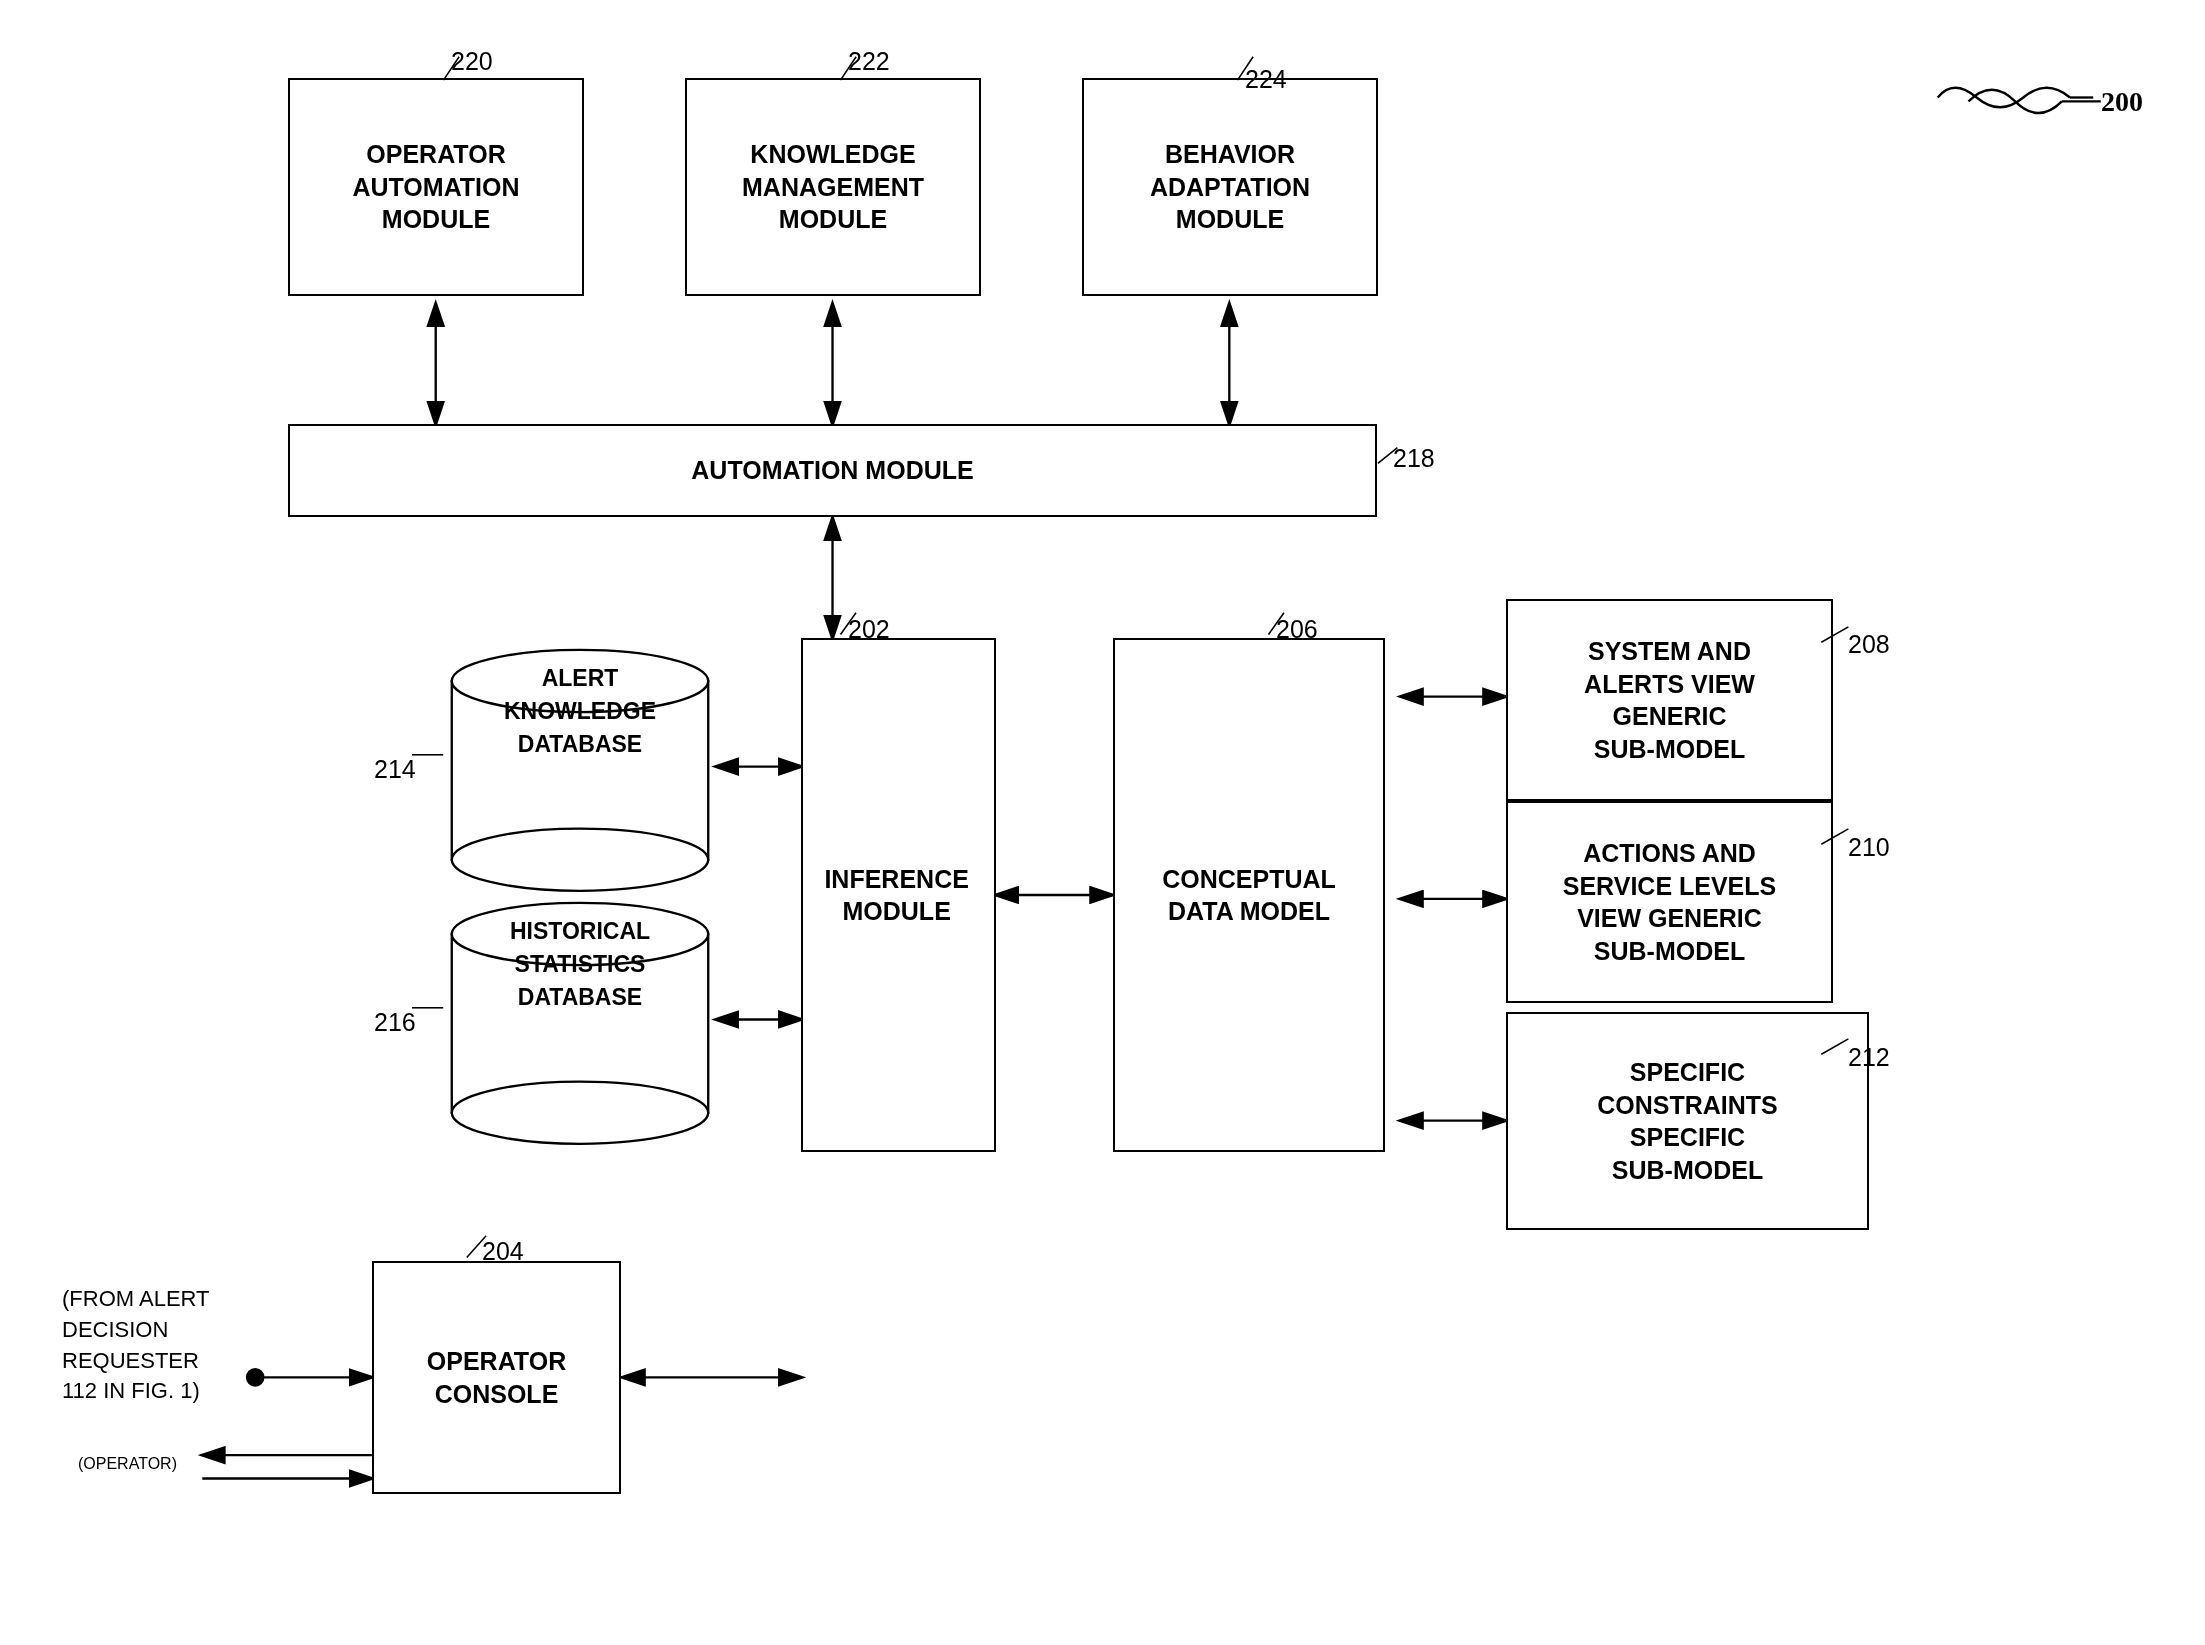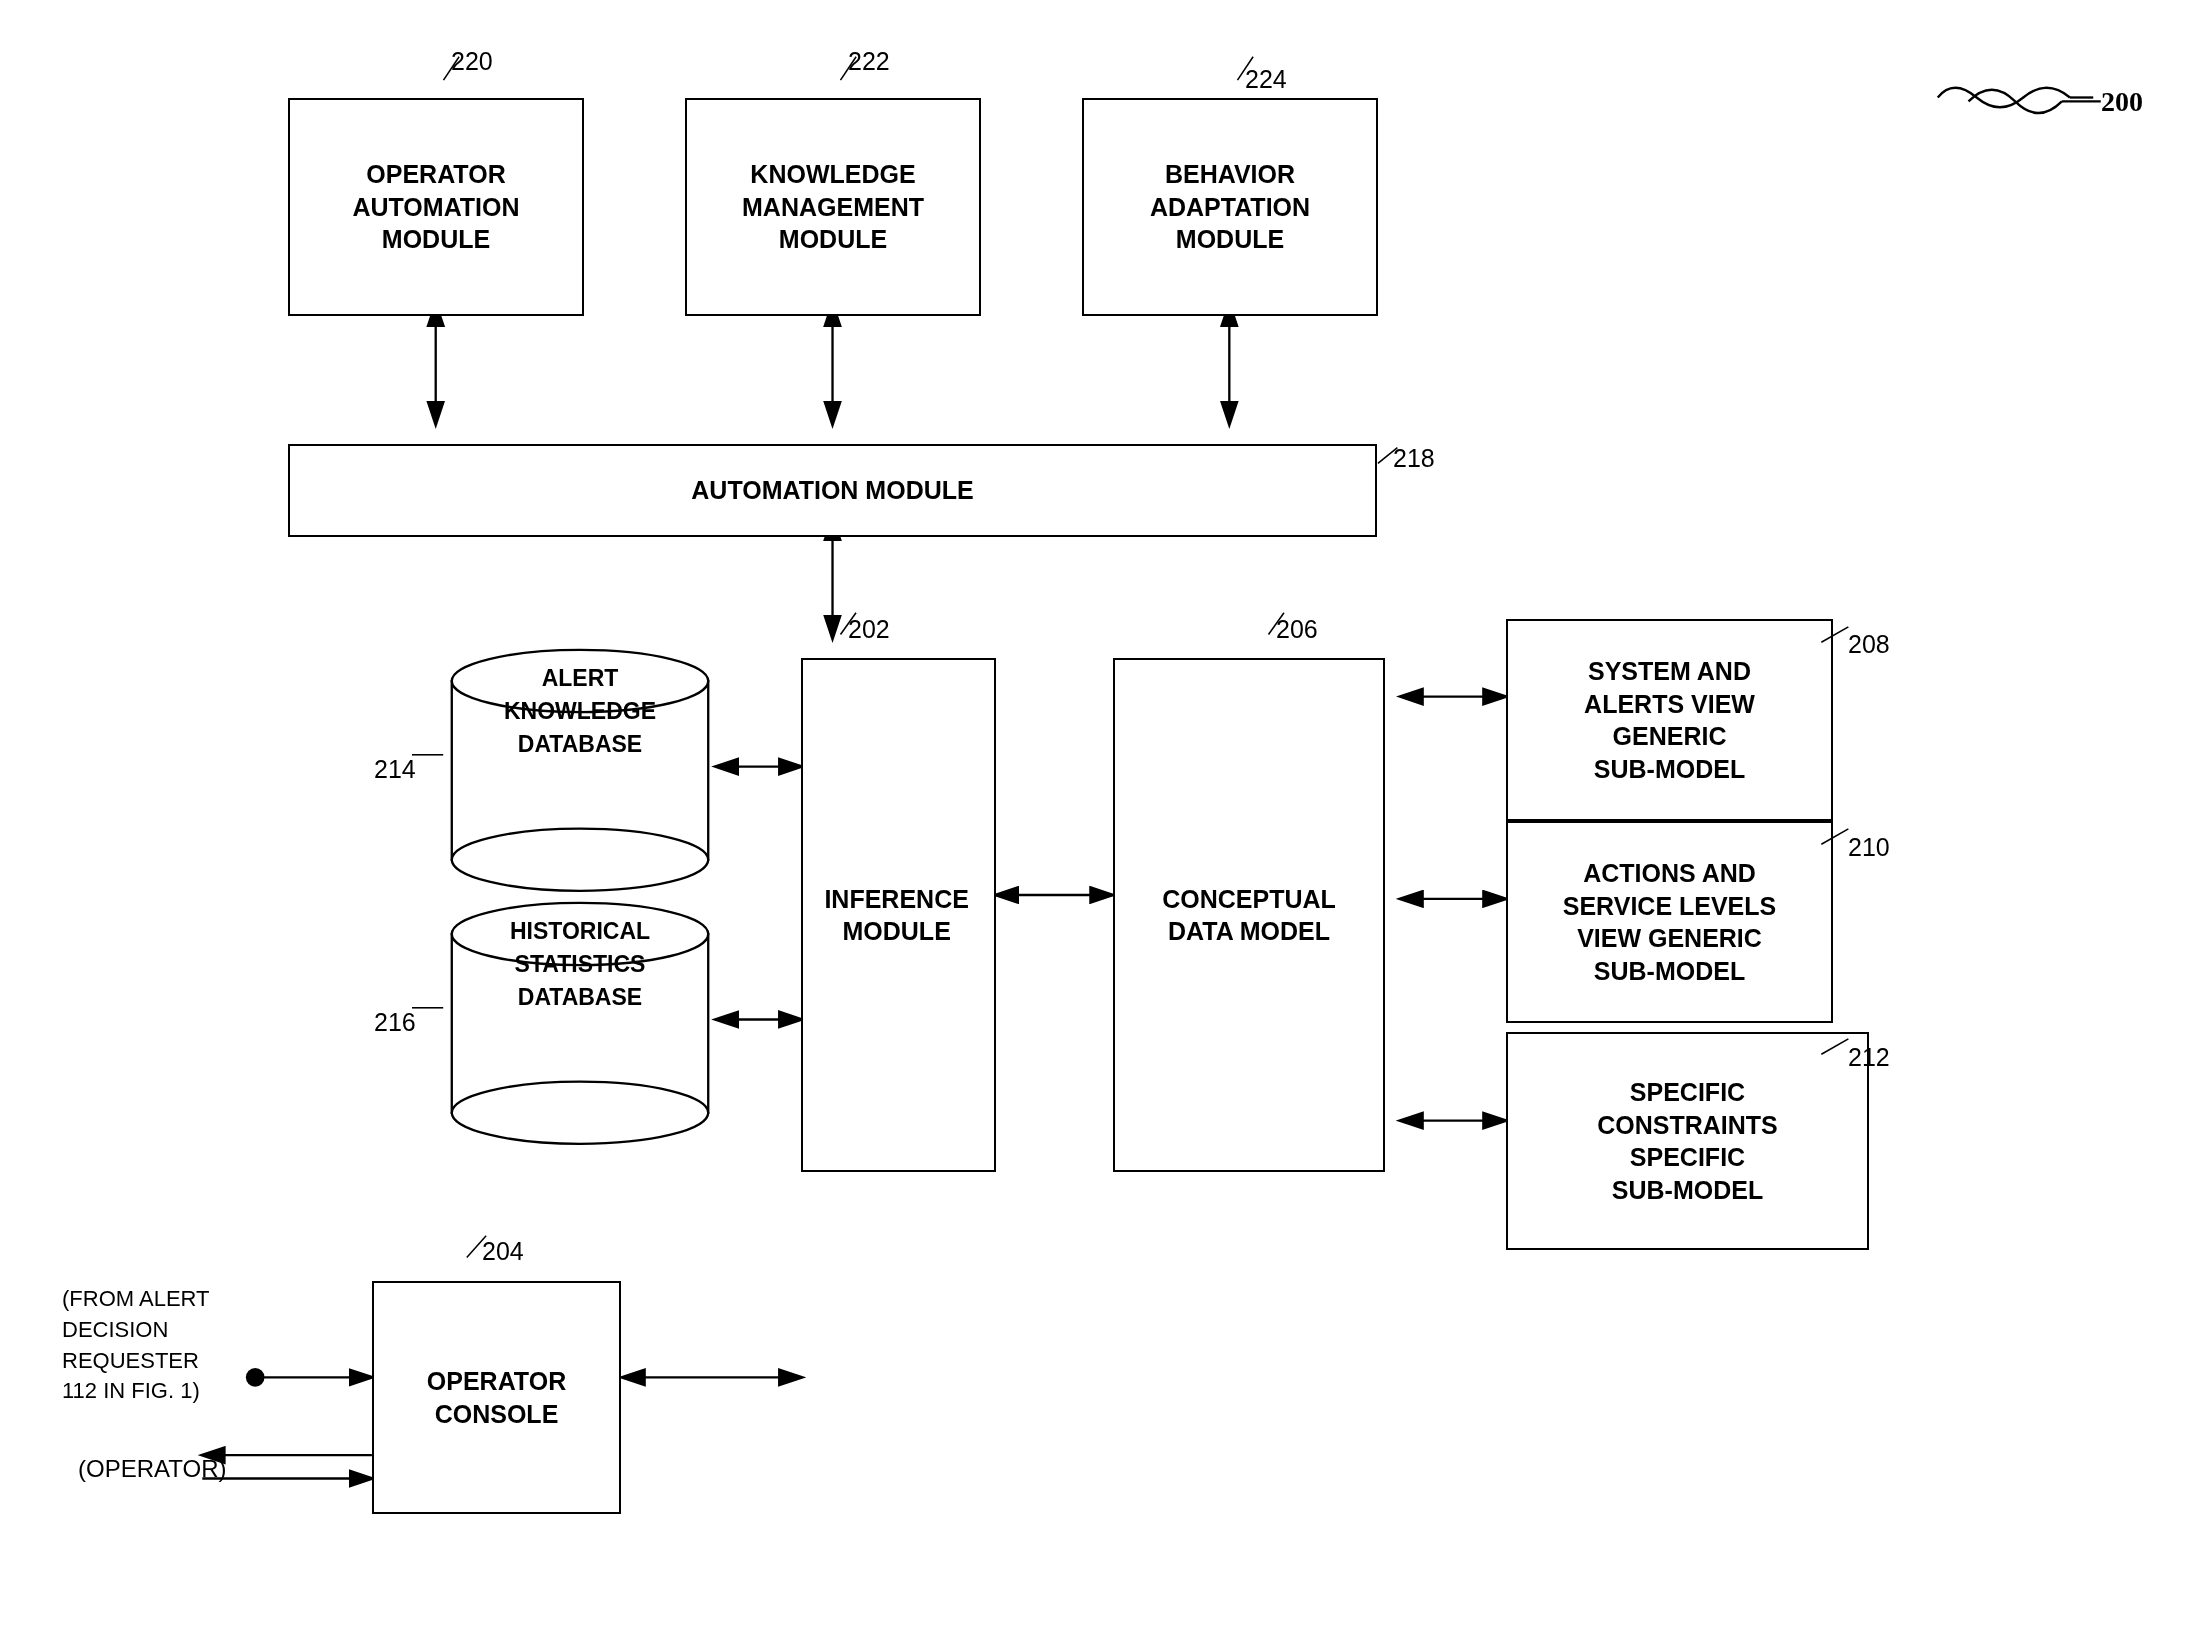--- a/index.html
+++ b/index.html
@@ -24,21 +24,20 @@
       background: #fff;
       border: 2.3px solid #000;
       display: flex;
       align-items: center;
       justify-content: center;
       text-align: center;
       font-size: 25px;
       font-weight: bold;
       line-height: 1.3;
       padding: 11.7px;
-      margin-top: 20px;
     }
 
     
     .cylinder {
       position: absolute;
       display: flex;
       justify-content: center;
       text-align: center;
       font-size: 25px;
       font-weight: bold;
@@ -264,21 +263,21 @@
   <div class="label" style="left:1848px; top:1043px;">212</div>
   <svg style="position:absolute;left:1821px;top:1035px;width:47px;height:27px;" viewBox="0 0 60 35" width="47" height="27">
     <line x1="0" y1="25" x2="35" y2="5" stroke="#000" stroke-width="2"></line>
   </svg>
 
   <div class="label" style="left:62px; top:1284px; font-size:22px; line-height:1.4; white-space:pre-line;">(FROM ALERT
 DECISION
 REQUESTER
 112 IN FIG. 1)</div>
 
-  <div class="label" style="left:78px; top:1455px; font-size:24px;">(OPERATOR)</div>
+  <div class="label" style="left:78px; top:1455px; font-size:16px;">(OPERATOR)</div>
 
   <div class="label" style="left:2101px; top:86px; font-size:28px; font-weight:bold;font-family:Liberation Serif, serif;">200</div>
 
   <svg style="position:absolute;left:1930px;top:74px;width:171px;height:47px;" viewBox="0 0 220 60" width="171" height="47">
     <path d="M 10 30 Q 30 5 60 30 Q 90 55 120 30 Q 150 5 180 30" stroke="#000" stroke-width="3" fill="none"></path>
     <line x1="180" y1="30" x2="210" y2="30" stroke="#000" stroke-width="3"></line>
   </svg>
 
 </div>
 

